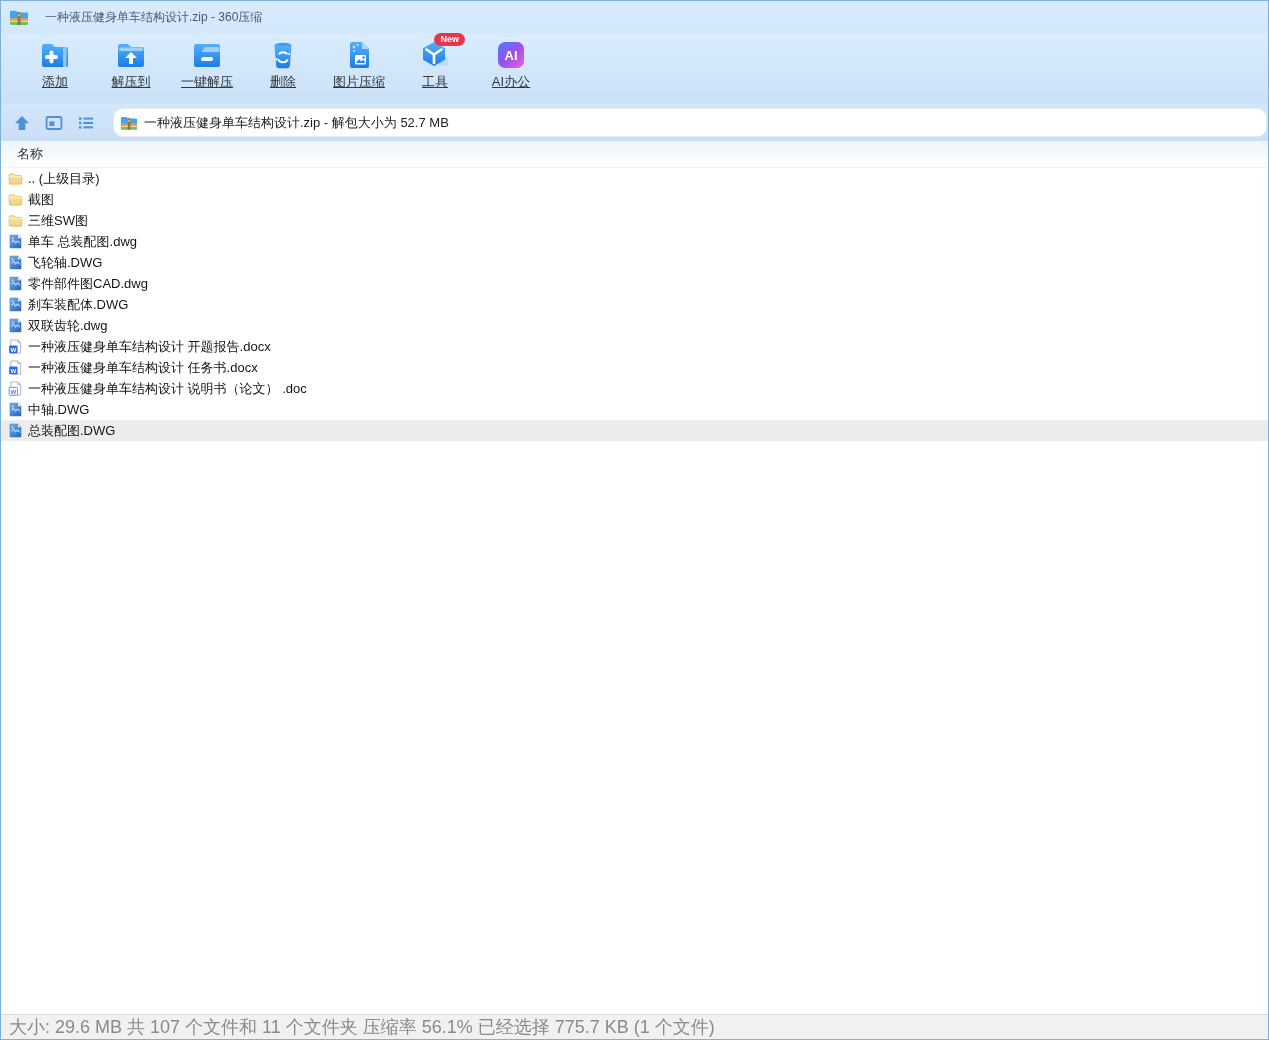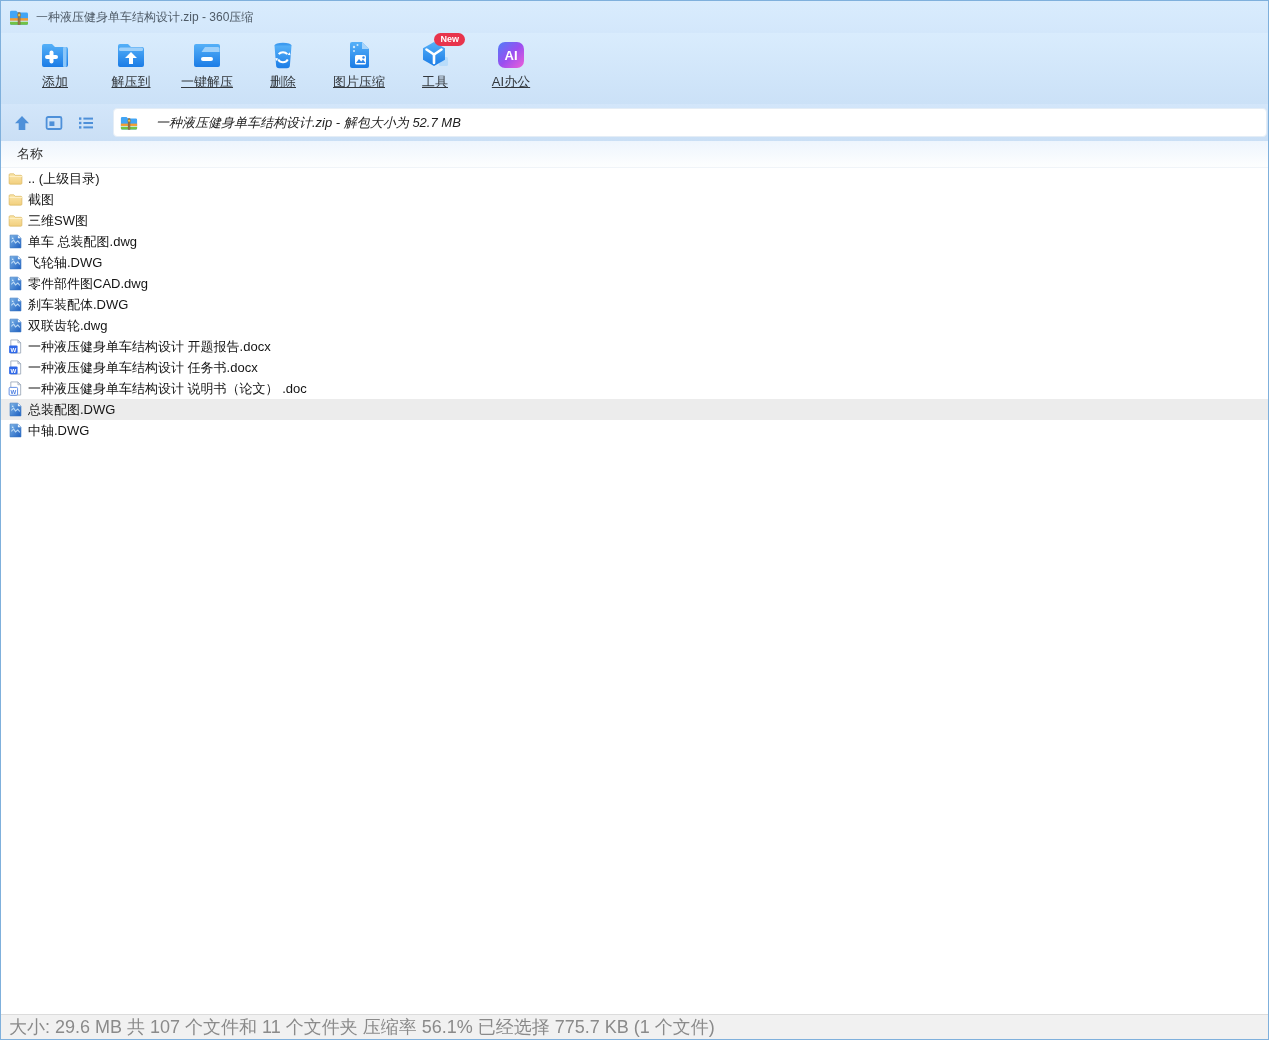--- a/index.html
+++ b/index.html
@@ -8,21 +8,21 @@
     font-family:"Liberation Sans","DejaVu Sans",sans-serif;
     font-size:13px; color:#1a1a1a; background:#fff;
   }
   .window {
     width:1269px; height:1040px; display:flex; flex-direction:column;
     border:1px solid #7fb0dc; background:#fff; overflow:hidden;
   }
   
   .titlebar {
     height:32px; flex:0 0 32px; display:flex; align-items:center;
-    background:linear-gradient(#d9ecfd,#d3e7fb); padding-left:8px; gap:7px;
+    background:linear-gradient(#d9ecfd,#d3e7fb); padding-left:8px; gap:16px;
   }
   .titlebar .title { font-size:12px; color:#4e5a66; }
   
   .toolbar {
     height:71px; flex:0 0 71px; display:flex; align-items:flex-start;
     background:linear-gradient(#d9ecfd,#cbe1f7); padding-left:16px;
   }
   .tb-btn {
     width:76px; height:66px; margin-top:2px; display:flex; flex-direction:column;
     align-items:center; justify-content:flex-start; gap:3px; position:relative;
@@ -39,23 +39,23 @@
   .navbar {
     height:37px; flex:0 0 37px; display:flex; align-items:center;
     background:linear-gradient(#d3e6fa,#cadff5); padding-left:8px; gap:6px;
   }
   .nav-icon-btn {
     width:26px; height:26px; display:flex; align-items:center; justify-content:center;
     border:none; background:transparent; border-radius:3px;
   }
   .addressbar {
     flex:1; height:29px; margin-left:8px; margin-right:1px; background:#fff;
-    display:flex; align-items:center; padding-left:6px; gap:18px;
-    border:1px solid #e4edf6; border-radius:4px; color:#222; font-size:13px;
-    white-space:nowrap; overflow:hidden;font-style:italic;
+    display:flex; align-items:center; padding-left:6px; gap:6px;
+    border:1px solid #e4edf6; border-radius:10px; color:#222; font-size:13px;
+    white-space:nowrap; overflow:hidden;
   }
   
   .list-header {
     height:27px; flex:0 0 27px; background:linear-gradient(#eef5fd,#fdfefe);
     border-bottom:1px solid #f0f4f8; display:flex; align-items:center; padding-left:16px;
     color:#333; font-size:13px;
   }
   
   .file-list { flex:1; background:#fff; overflow:hidden; }
   .file-row {
@@ -352,31 +352,31 @@
           <use href="#sym-docx"></use>
         </svg>
     <span class="row-label">一种液压健身单车结构设计 任务书.docx</span>
   </div>
       <div class="file-row">
     <svg class="row-icon">
           <use href="#sym-doc"></use>
         </svg>
     <span class="row-label">一种液压健身单车结构设计 说明书（论文） .doc</span>
   </div>
+      <div class="file-row">
+    <svg class="row-icon">
+          <use href="#sym-dwg"></use>
+        </svg>
+    <span class="row-label">中轴.DWG</span>
+  </div>
       <div class="file-row selected">
     <svg class="row-icon">
           <use href="#sym-dwg"></use>
         </svg>
     <span class="row-label">总装配图.DWG</span>
-  </div>
-      <div class="file-row">
-    <svg class="row-icon">
-          <use href="#sym-dwg"></use>
-        </svg>
-    <span class="row-label">中轴.DWG</span>
   </div>
     </div>
 
   <div class="statusbar">
     <span>大小: 29.6 MB 共 107 个文件和 11 个文件夹 压缩率 56.1% 已经选择 775.7 KB (1 个文件)</span>
   </div>
 
 </div>
 
 </body></html>

